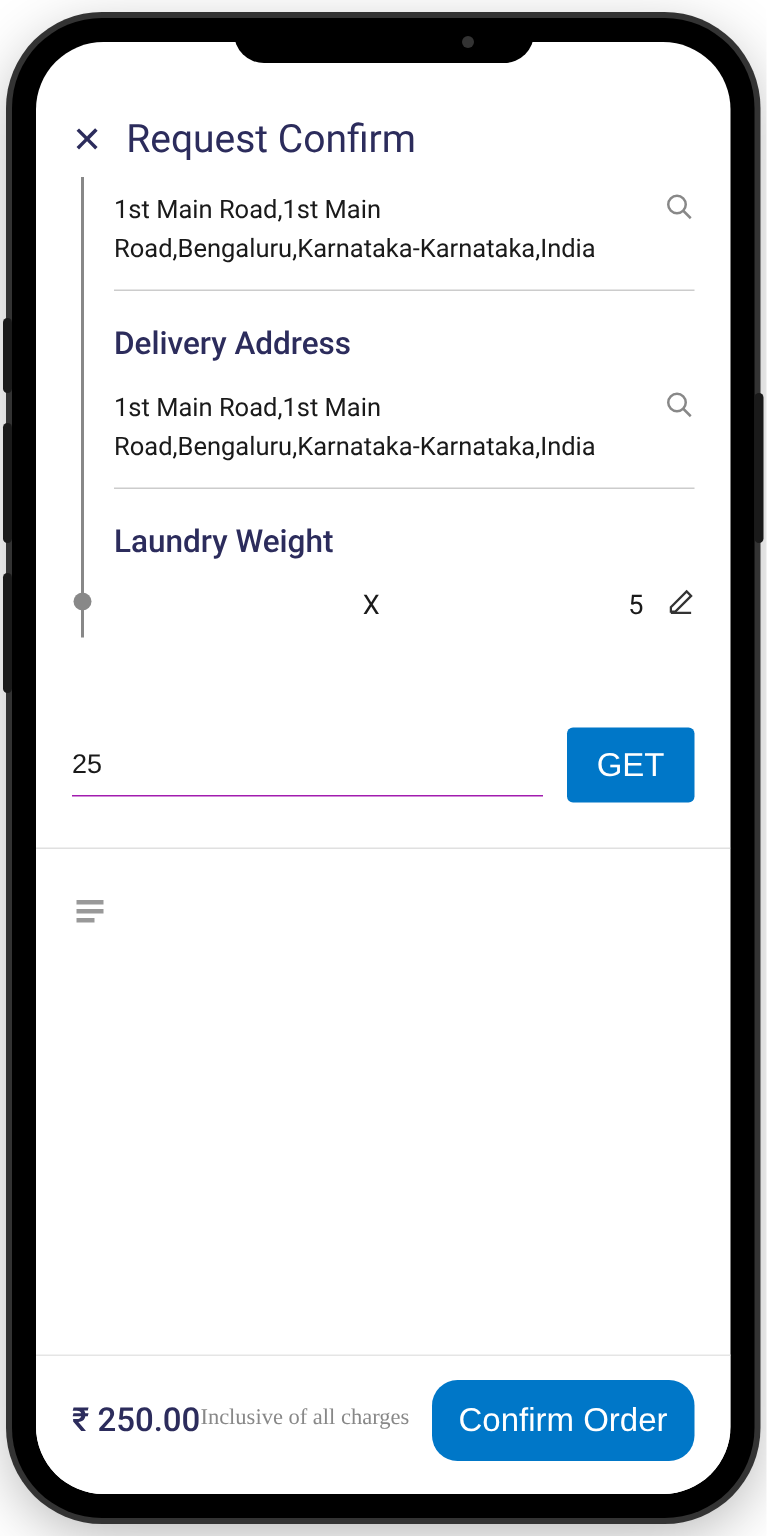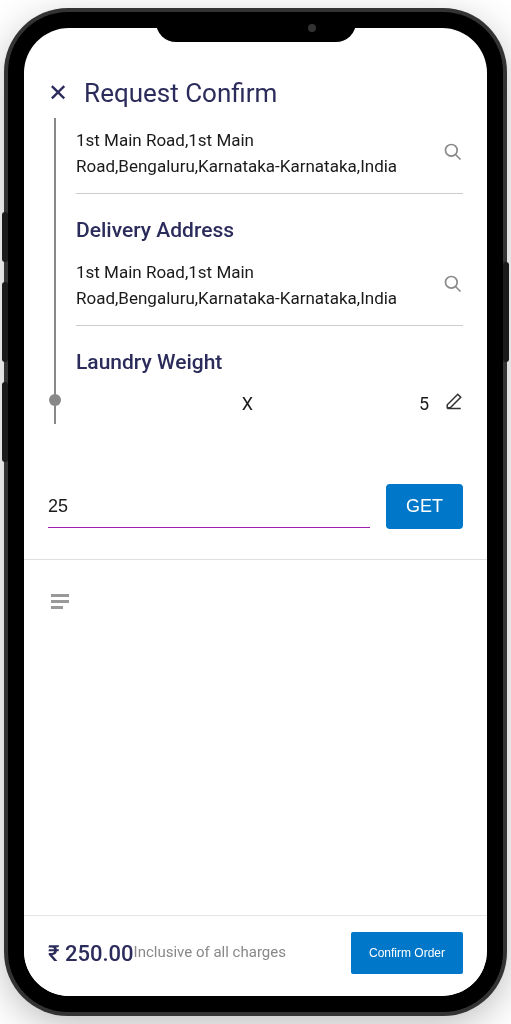--- a/index.html
+++ b/index.html
@@ -112,21 +112,21 @@
     .timeline-content {
       flex: 1;
     }
     .address-section {
       margin-bottom: 24px;
       padding-bottom: 14px;
       border-bottom: 1px solid #ccc;
     }
     .address-row {
       display: flex;
-      align-items: center;
+      align-items: flex-start;
       justify-content: space-between;
       gap: 12px;
     }
     .address-text {
       font-size: 17px;
       color: #1a1a1a;
       line-height: 1.5;
       flex: 1;
     }
     .search-icon {
@@ -170,21 +170,21 @@
       font-size: 18px;
       padding: 10px 0;
       outline: none;
       color: #1a1a1a;
     }
     .get-btn {
       background: #0077c8;
       color: #fff;
       border: none;
       padding: 12px 20px;
-      font-size: 18px;
+      font-size: 22px;
       border-radius: 4px;
       cursor: pointer;
     }
     .divider {
       height: 1px;
       background: #e0e0e0;
       margin: 30px -24px 20px;
     }
     .instructions-row {
       display: flex;
@@ -221,28 +221,29 @@
     }
     .price {
       font-size: 22px;
       color: #2c2c5c;
       font-weight: 500;
     }
     .price-sub {
       font-size: 15px;
       color: #888;
       margin-top: 2px;
+      font-family: Liberation Serif, serif;
     }
     .confirm-btn {
       background: #0077c8;
       color: #fff;
       border: none;
       padding: 14px 18px;
-      font-size: 12px;
-      border-radius: 2px;
+      font-size: 22px;
+      border-radius: 17px;
       cursor: pointer;
     }
   </style>
 </head>
 <body>
 
 <div class="phone-frame">
   <div class="side-button left-1"></div>
   <div class="side-button left-2"></div>
   <div class="side-button left-3"></div>

